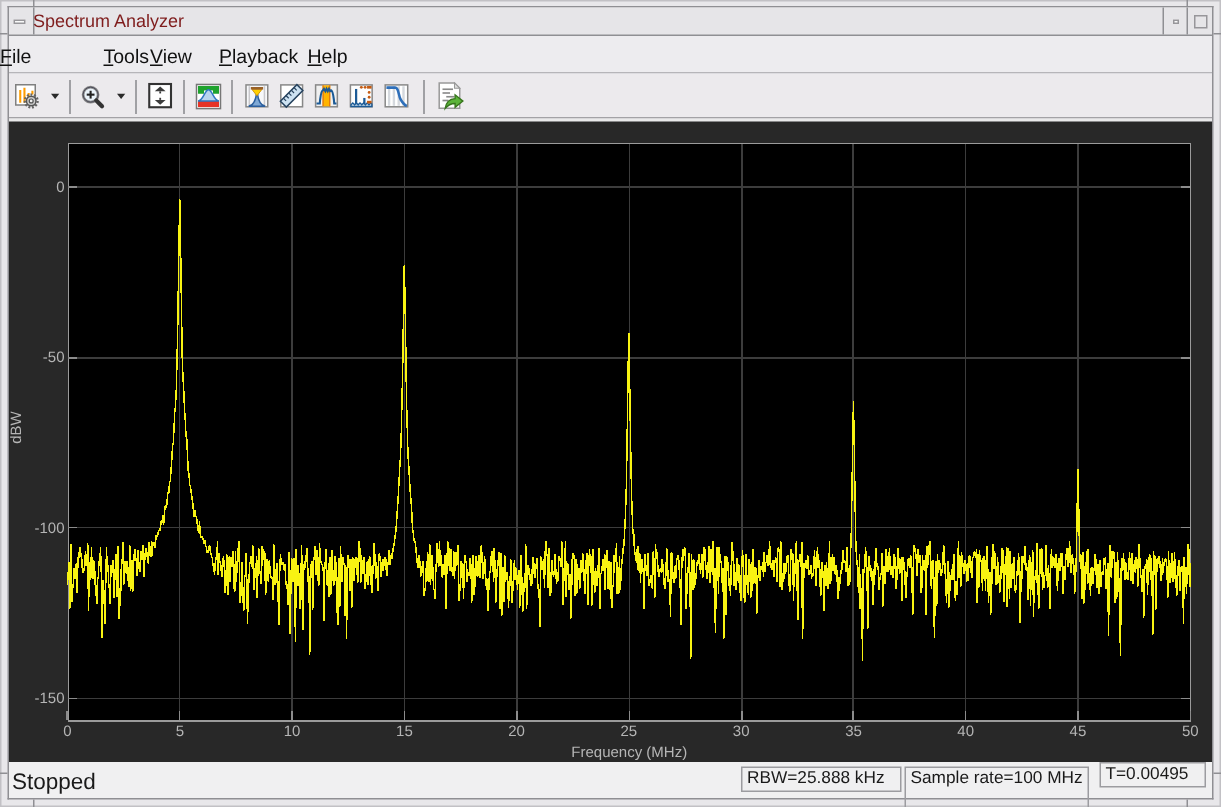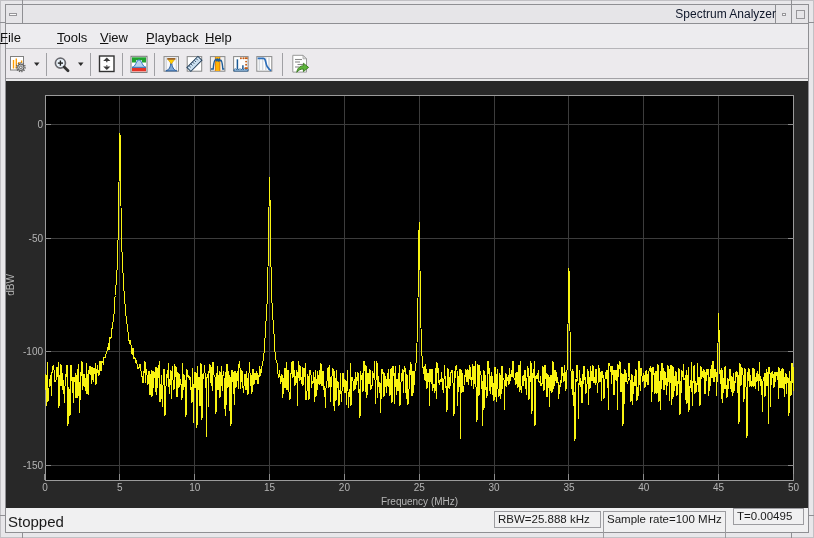--- a/index.html
+++ b/index.html
@@ -26,27 +26,27 @@
 <div class="ln" style="left:6px;top:23px;width:802px;height:1px"></div>
 
 <div class="ln" style="left:22px;top:5px;width:1px;height:18px"></div>
 <div class="abs" style="left:9px;top:13px;width:8px;height:3px;background:#fafafa;border:1px solid #97969a;box-sizing:border-box"></div>
 
 <div class="ln" style="left:775px;top:5px;width:1px;height:18px"></div>
 <div class="abs" style="left:782px;top:13px;width:4px;height:3px;background:#fafafa;border:1px solid #97969a;box-sizing:border-box"></div>
 
 <div class="ln" style="left:791px;top:5px;width:1px;height:18px"></div>
 <div class="abs" style="left:796px;top:10px;width:9px;height:9px;background:#e6e5e8;border:1px solid #97969a;box-sizing:border-box"></div>
-<div class="abs" style="left:22px;top:7px;width:754px;height:14px;text-align:right;font-size:12px;color:#0f172a;line-height:14px">Spectrum Analyzer</div>
+<div class="abs" style="left:22px;top:7px;width:754px;height:14px;text-align:left;font-size:12px;color:#7f1d1d;line-height:14px">Spectrum Analyzer</div>
 
 <div class="abs" style="left:6px;top:24px;width:802px;height:24px;background:#edecef"></div>
 <div class="abs" style="left:6px;top:48px;width:802px;height:1px;background:#b6b5b9"></div>
 <div class="abs" style="left:0;top:30px;width:814px;height:16px;font-size:13px;color:#111;">
 <span style="position:absolute;left:0"><u>F</u>ile</span>
-<span style="position:absolute;left:57px"><u>T</u>ools</span>
+<span style="position:absolute;left:69px"><u>T</u>ools</span>
 <span style="position:absolute;left:100px"><u>V</u>iew</span>
 <span style="position:absolute;left:146px"><u>P</u>layback</span>
 <span style="position:absolute;left:205px"><u>H</u>elp</span>
 </div>
 
 <div class="abs" style="left:6px;top:49px;width:802px;height:29px;background:#eceaed"></div>
 <div class="abs" style="left:6px;top:78px;width:802px;height:1px;background:#a3a2a6"></div>
 <div class="abs" style="left:6px;top:79px;width:802px;height:2px;background:#e9e9ea"></div>
 <svg class="abs" style="left:0;top:0" width="814" height="84" viewBox="0 0 814 84">
 

